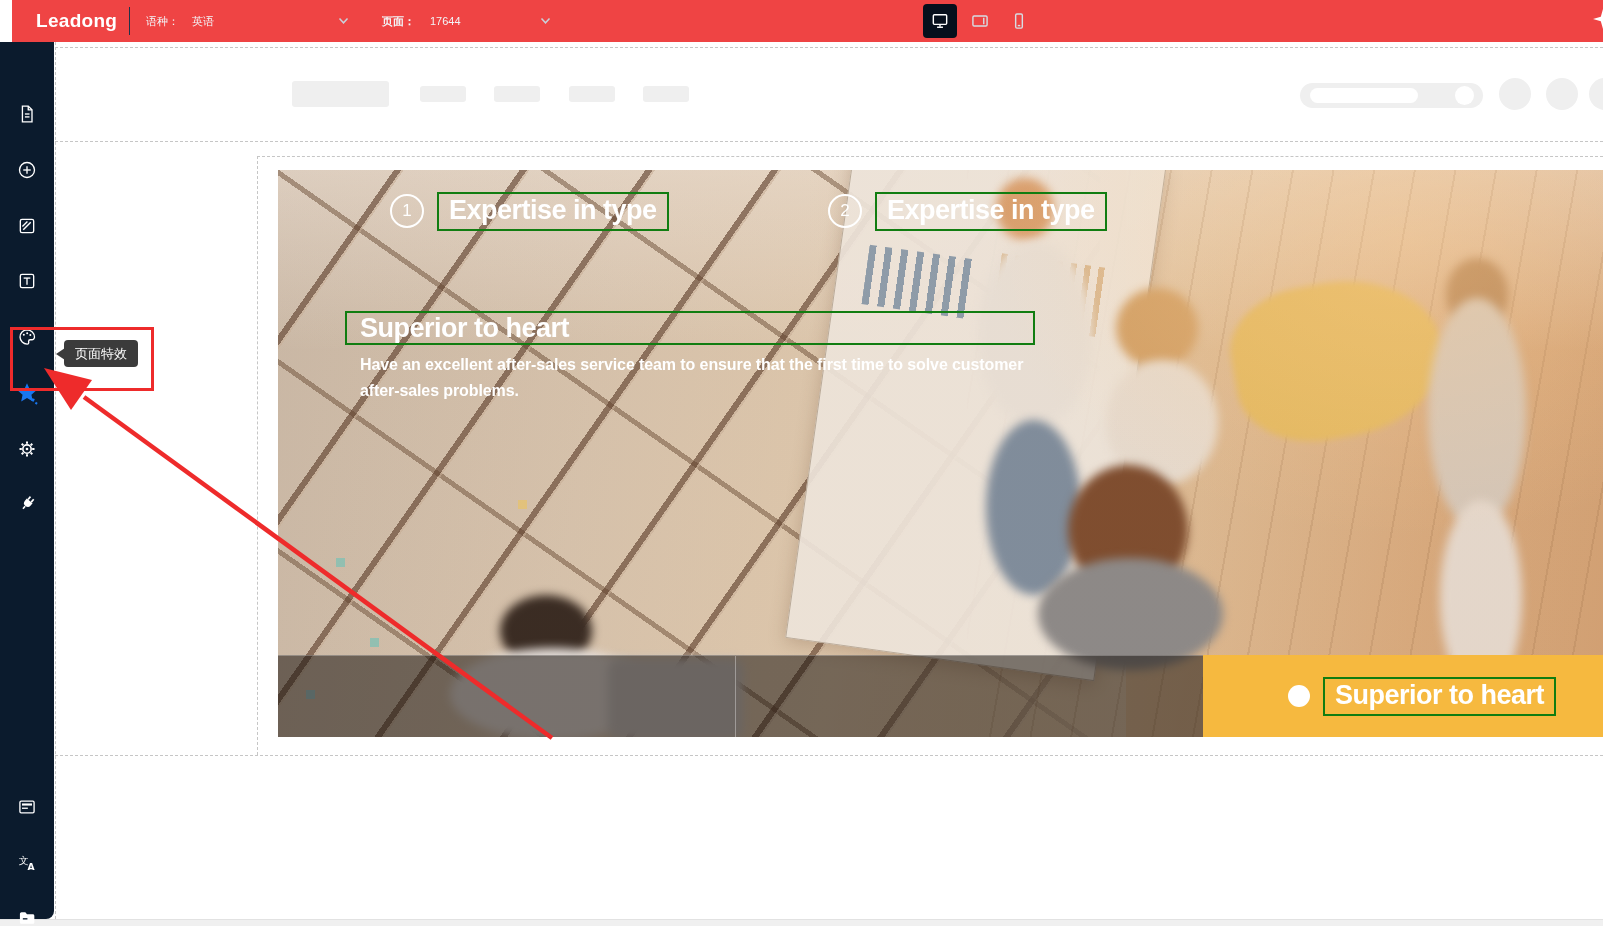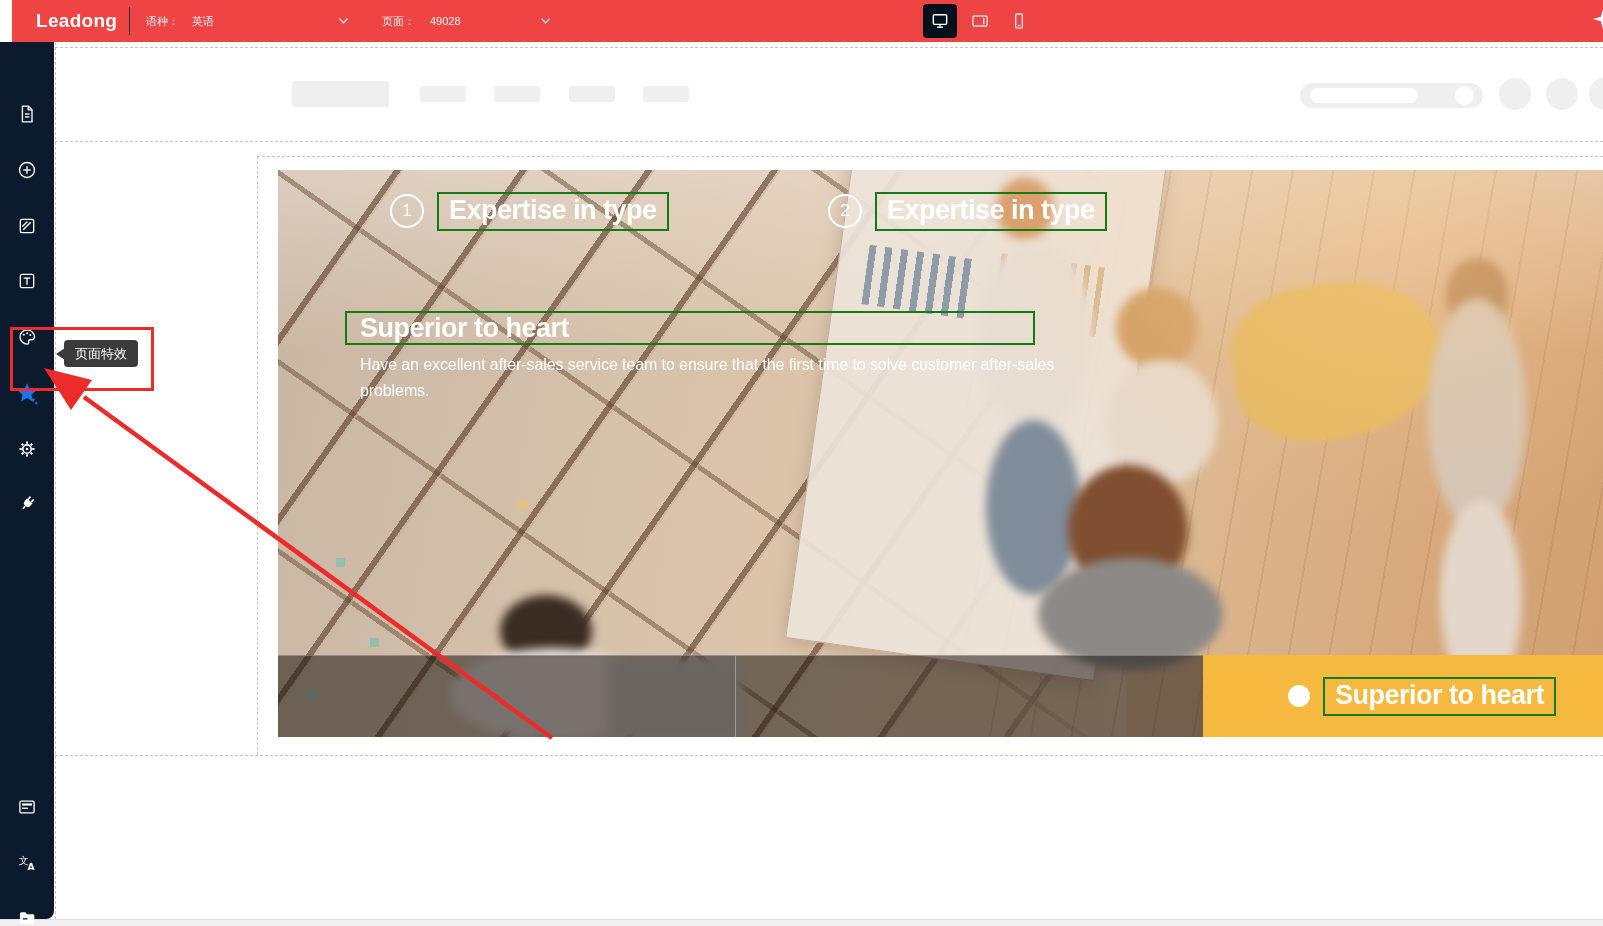--- a/index.html
+++ b/index.html
@@ -74,21 +74,21 @@
     color:#fff;font-size:17px;font-weight:400;display:flex;align-items:center;justify-content:center;}
   .selbox{border:2px solid #117D11;color:#fff;font-size:27px;font-weight:700;letter-spacing:-.5px;
     padding:1px 10px 3px 10px;white-space:nowrap;}
   .bullet-dot{width:22px;height:22px;border-radius:50%;background:#fff;}
 
   
   .hero-titlebox{position:absolute;left:67px;top:141px;width:690px;height:34px;border:2px solid #117D11;
     display:flex;align-items:center;box-sizing:border-box;}
   .hero-title{color:#fff;font-size:27px;font-weight:700;letter-spacing:-.5px;padding-left:13px;white-space:nowrap;}
   .hero-desc{position:absolute;left:82px;top:182px;width:700px;color:#fff;font-size:16px;
-    letter-spacing:-.1px;line-height:26px;font-weight:400;}
+    letter-spacing:-.1px;line-height:26px;font-weight:700;}
 
   
   .tooltip{left:64px;top:340px;background:#3b3b3b;color:#fff;font-size:13px;line-height:13px;
     padding:7px 11px;border-radius:4px;z-index:40;white-space:nowrap;}
   .tooltip-arrow{left:56px;top:348px;width:0;height:0;border-top:6px solid transparent;
     border-bottom:6px solid transparent;border-right:9px solid #3b3b3b;z-index:40;}
   .redrect{left:10px;top:327px;width:138px;height:58px;border:3px solid #EE2B2B;z-index:50;}
   .redarrow-svg{left:0;top:0;width:1603px;height:926px;z-index:60;pointer-events:none;}
 
   svg{display:block;}
@@ -101,22 +101,22 @@
   <div class="abs topbar">
     <div class="abs logo">Leadong</div>
     <div class="abs tb-sep"></div>
 
     <div class="abs tb-label" style="left:134px;">语种：</div>
     <div class="abs tb-label" style="left:180px;">英语</div>
     <svg class="abs chev" style="left:326px;" viewBox="0 0 11 8">
       <polyline points="1.5,1.5 5.5,5.8 9.5,1.5" fill="none" stroke="#c9d1da" stroke-width="1.5"></polyline>
     </svg>
 
-    <div class="abs tb-label" style="left:370px;">页面：</div>
-    <div class="abs tb-label" style="left:418px;">49028</div>
+    <div class="abs tb-label" style="left:370px;font-weight:bold;">页面：</div>
+    <div class="abs tb-label" style="left:418px;">17644</div>
     <svg class="abs chev" style="left:528px;" viewBox="0 0 11 8">
       <polyline points="1.5,1.5 5.5,5.8 9.5,1.5" fill="none" stroke="#c9d1da" stroke-width="1.5"></polyline>
     </svg>
 
     <div class="abs devgroup">
       <div class="abs devtile">
         <svg class="abs devicon" style="left:7px;" viewBox="0 0 24 24">
           <g fill="none" stroke="#ffffff" stroke-width="1.7">
             <rect x="4" y="4.5" width="16" height="11.5" rx="1.3"></rect>
             <line x1="12" y1="16" x2="12" y2="19"></line>

